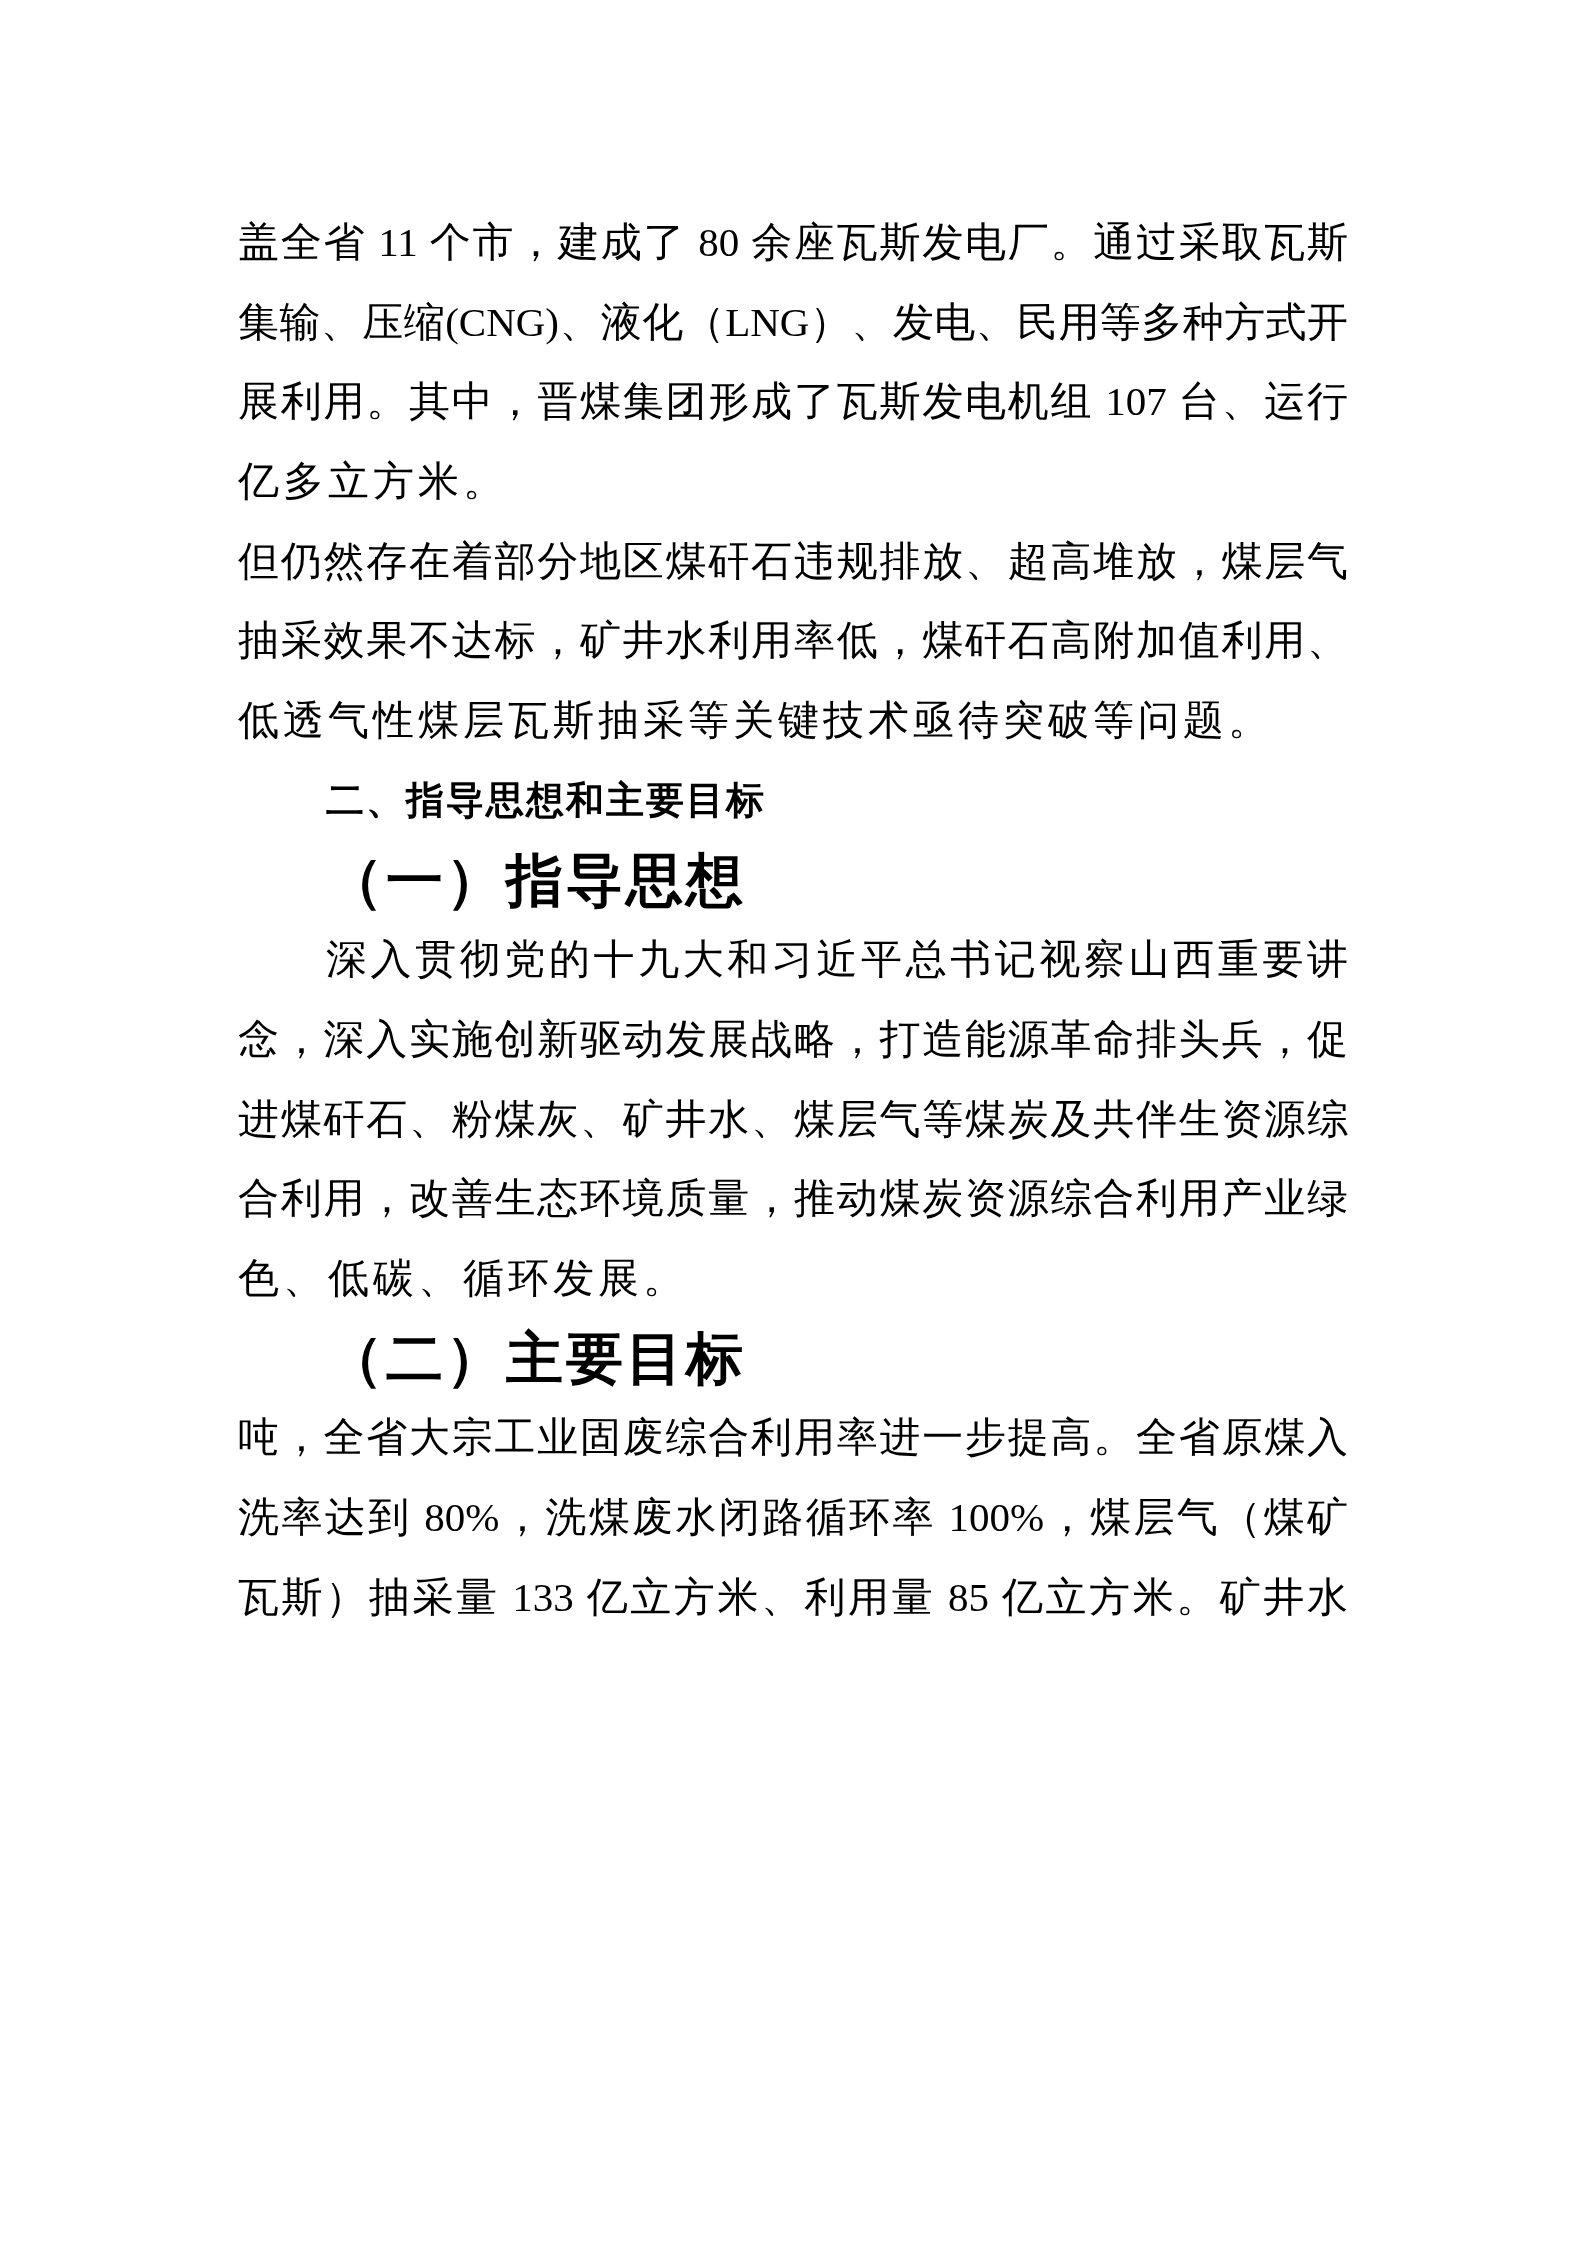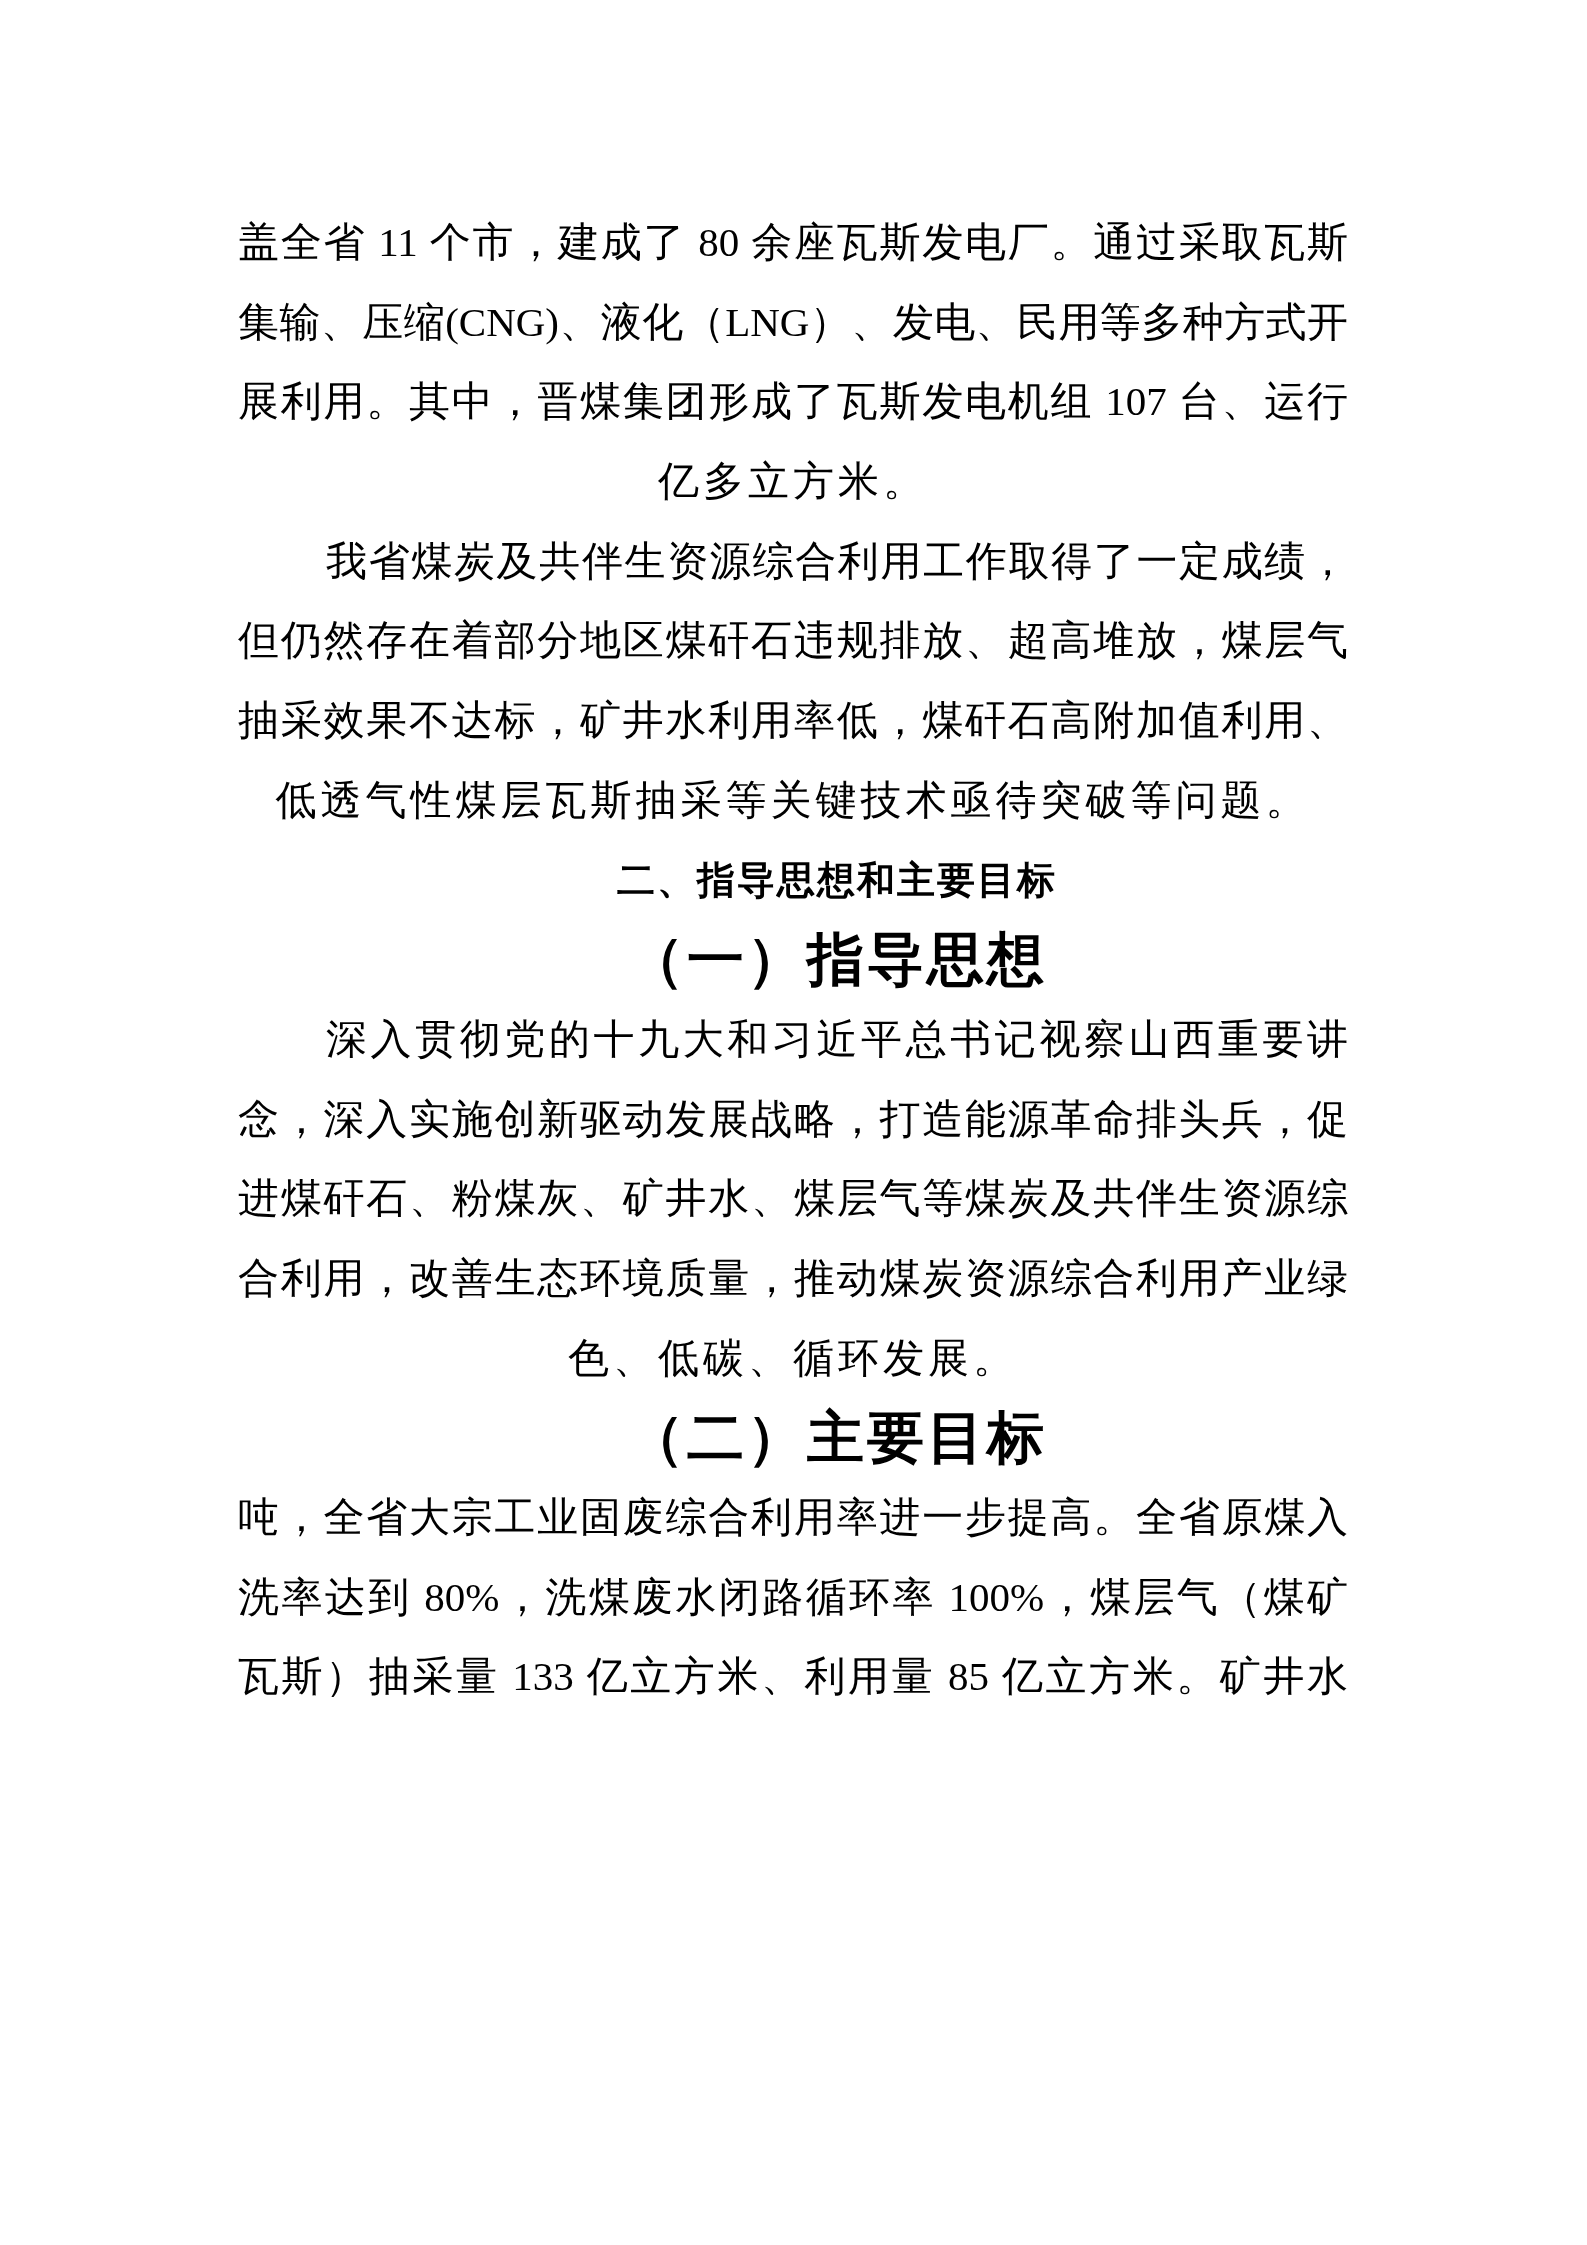--- a/index.html
+++ b/index.html
@@ -27,21 +27,21 @@
     left: 238px;
     top: 203px;
     width: 1110px;
   }
   .ln {
     height: 79.7px;
     line-height: 79.7px;
     font-family: "Liberation Serif", "DejaVu Serif", serif;
     font-size: 41px;
     color: #000000;
-    text-align: center;
+    text-align: left;
   }
   
   .jst {
     text-align: justify;
     text-align-last: justify;
     text-justify: inter-character;
   }
   
   .last {
     letter-spacing: 4px;
@@ -67,21 +67,20 @@
 </style>
 </head>
 <body>
 
 <div class="page">
   <div class="text-block">
     <div class="ln jst">盖全省 11 个市，建成了 80 余座瓦斯发电厂。通过采取瓦斯</div>
     <div class="ln jst">集输、压缩(CNG)、液化（LNG）、发电、民用等多种方式开</div>
     <div class="ln jst">展利用。其中，晋煤集团形成了瓦斯发电机组 107 台、运行</div>
     <div class="ln last">亿多立方米。</div>
-    <div class="ln ind jst">我省煤炭及共伴生资源综合利用工作取得了一定成绩，</div>
     <div class="ln jst">但仍然存在着部分地区煤矸石违规排放、超高堆放，煤层气</div>
     <div class="ln jst">抽采效果不达标，矿井水利用率低，煤矸石高附加值利用、</div>
     <div class="ln last">低透气性煤层瓦斯抽采等关键技术亟待突破等问题。</div>
     <div class="ln h1 ind">二、指导思想和主要目标</div>
     <div class="ln h2 ind">（一）指导思想</div>
     <div class="ln ind jst">深入贯彻党的十九大和习近平总书记视察山西重要讲</div>
     <div class="ln jst">念，深入实施创新驱动发展战略，打造能源革命排头兵，促</div>
     <div class="ln jst">进煤矸石、粉煤灰、矿井水、煤层气等煤炭及共伴生资源综</div>
     <div class="ln jst">合利用，改善生态环境质量，推动煤炭资源综合利用产业绿</div>
     <div class="ln last">色、低碳、循环发展。</div>

